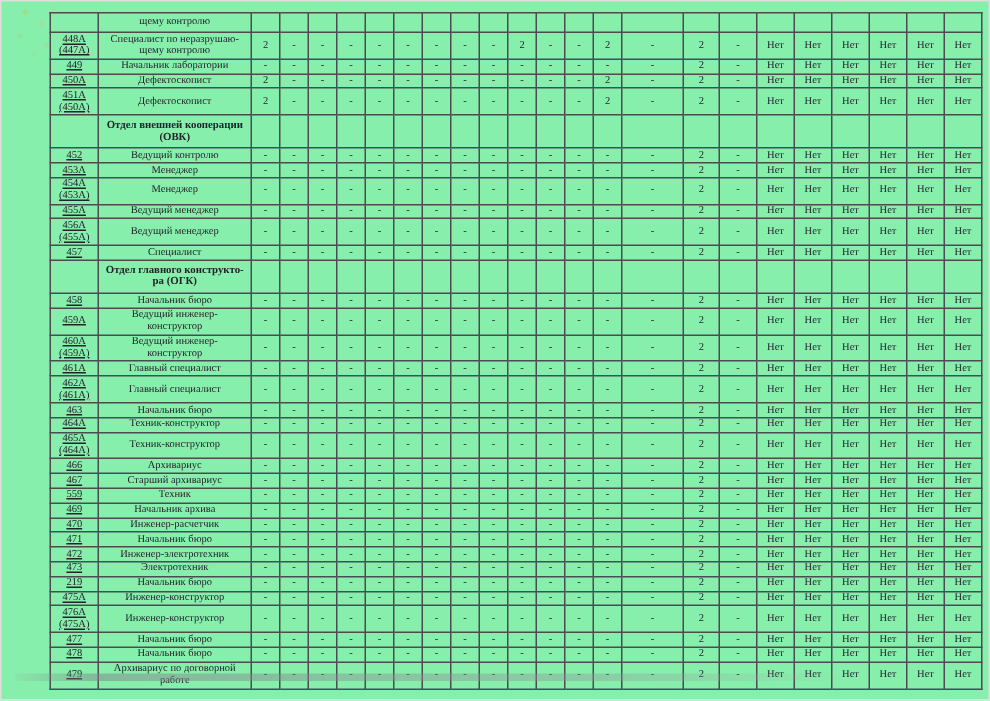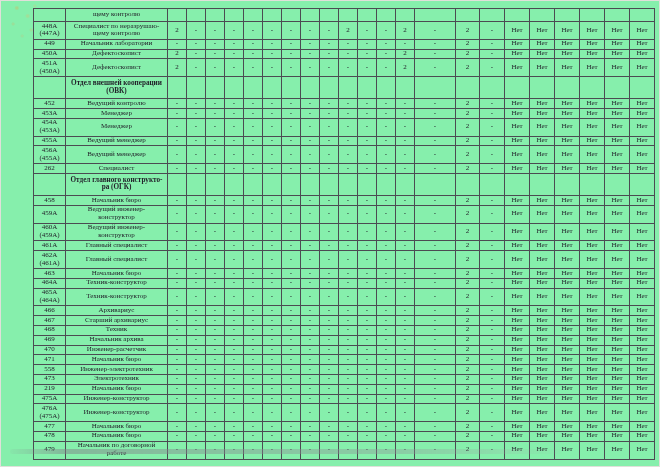--- a/index.html
+++ b/index.html
@@ -10,21 +10,21 @@
        border:1.5px solid #3c3c42;}
   .tbl td{border:1px solid #4b4b52;padding:0;text-align:center;vertical-align:middle;
           color:#23232b;font-size:7px;line-height:1.1;overflow:hidden;white-space:nowrap;}
   .tbl td span{display:block;}
   tr.rs td{height:8.8px;}
   tr.rd td{height:16.8px;}
   tr.rp td{height:12px;}
   tr.rsec td{height:21px;}
   td.title-cell{font-size:7px;}
   tr.rsec td.title-cell span{font-weight:bold;font-size:7.2px;}
-  td.num-cell{font-size:7px;}
+  td.num-cell{font-size:7px;text-decoration:underline;}
   td.net-cell{font-size:7px;}
   td.val-cell{font-size:7px;}
   
   .speck{position:absolute;left:6px;top:2px;width:36px;height:40px;pointer-events:none;
     background:
       radial-gradient(circle at 30% 15%, rgba(205,188,105,.45) 1px, transparent 2.5px),
       radial-gradient(circle at 60% 35%, rgba(210,195,120,.35) 1px, transparent 2.5px),
       radial-gradient(circle at 20% 55%, rgba(200,185,110,.3) 1px, transparent 2px),
       radial-gradient(circle at 70% 70%, rgba(205,190,115,.3) 1px, transparent 2px),
       radial-gradient(circle at 45% 85%, rgba(200,188,120,.25) 1px, transparent 2px),
@@ -836,21 +836,21 @@
           </td>
           <td class="net-cell">
             <span>Нет</span>
           </td>
           <td class="net-cell">
             <span>Нет</span>
           </td>
         </tr>
         <tr class="rs">
           <td class="num-cell">
-            <span>262</span>
+            <span>457</span>
           </td>
           <td class="title-cell">
             <span>Специалист</span>
           </td>
           <td class="val-cell">
             <span>-</span>
           </td>
           <td class="val-cell">
             <span>-</span>
           </td>
@@ -1684,21 +1684,21 @@
           </td>
           <td class="net-cell">
             <span>Нет</span>
           </td>
           <td class="net-cell">
             <span>Нет</span>
           </td>
         </tr>
         <tr class="rs">
           <td class="num-cell">
-            <span>468</span>
+            <span>559</span>
           </td>
           <td class="title-cell">
             <span>Техник</span>
           </td>
           <td class="val-cell">
             <span>-</span>
           </td>
           <td class="val-cell">
             <span>-</span>
           </td>
@@ -1980,21 +1980,21 @@
           </td>
           <td class="net-cell">
             <span>Нет</span>
           </td>
           <td class="net-cell">
             <span>Нет</span>
           </td>
         </tr>
         <tr class="rs">
           <td class="num-cell">
-            <span>558</span>
+            <span>472</span>
           </td>
           <td class="title-cell">
             <span>Инженер-электротехник</span>
           </td>
           <td class="val-cell">
             <span>-</span>
           </td>
           <td class="val-cell">
             <span>-</span>
           </td>
@@ -2502,21 +2502,21 @@
           </td>
           <td class="net-cell">
             <span>Нет</span>
           </td>
         </tr>
         <tr class="rd">
           <td class="num-cell">
             <span>479</span>
           </td>
           <td class="title-cell">
-            <span>Начальник по договорной</span>
+            <span>Архивариус по договорной</span>
             <span>работе</span>
           </td>
           <td class="val-cell">
             <span>-</span>
           </td>
           <td class="val-cell">
             <span>-</span>
           </td>
           <td class="val-cell">
             <span>-</span>

